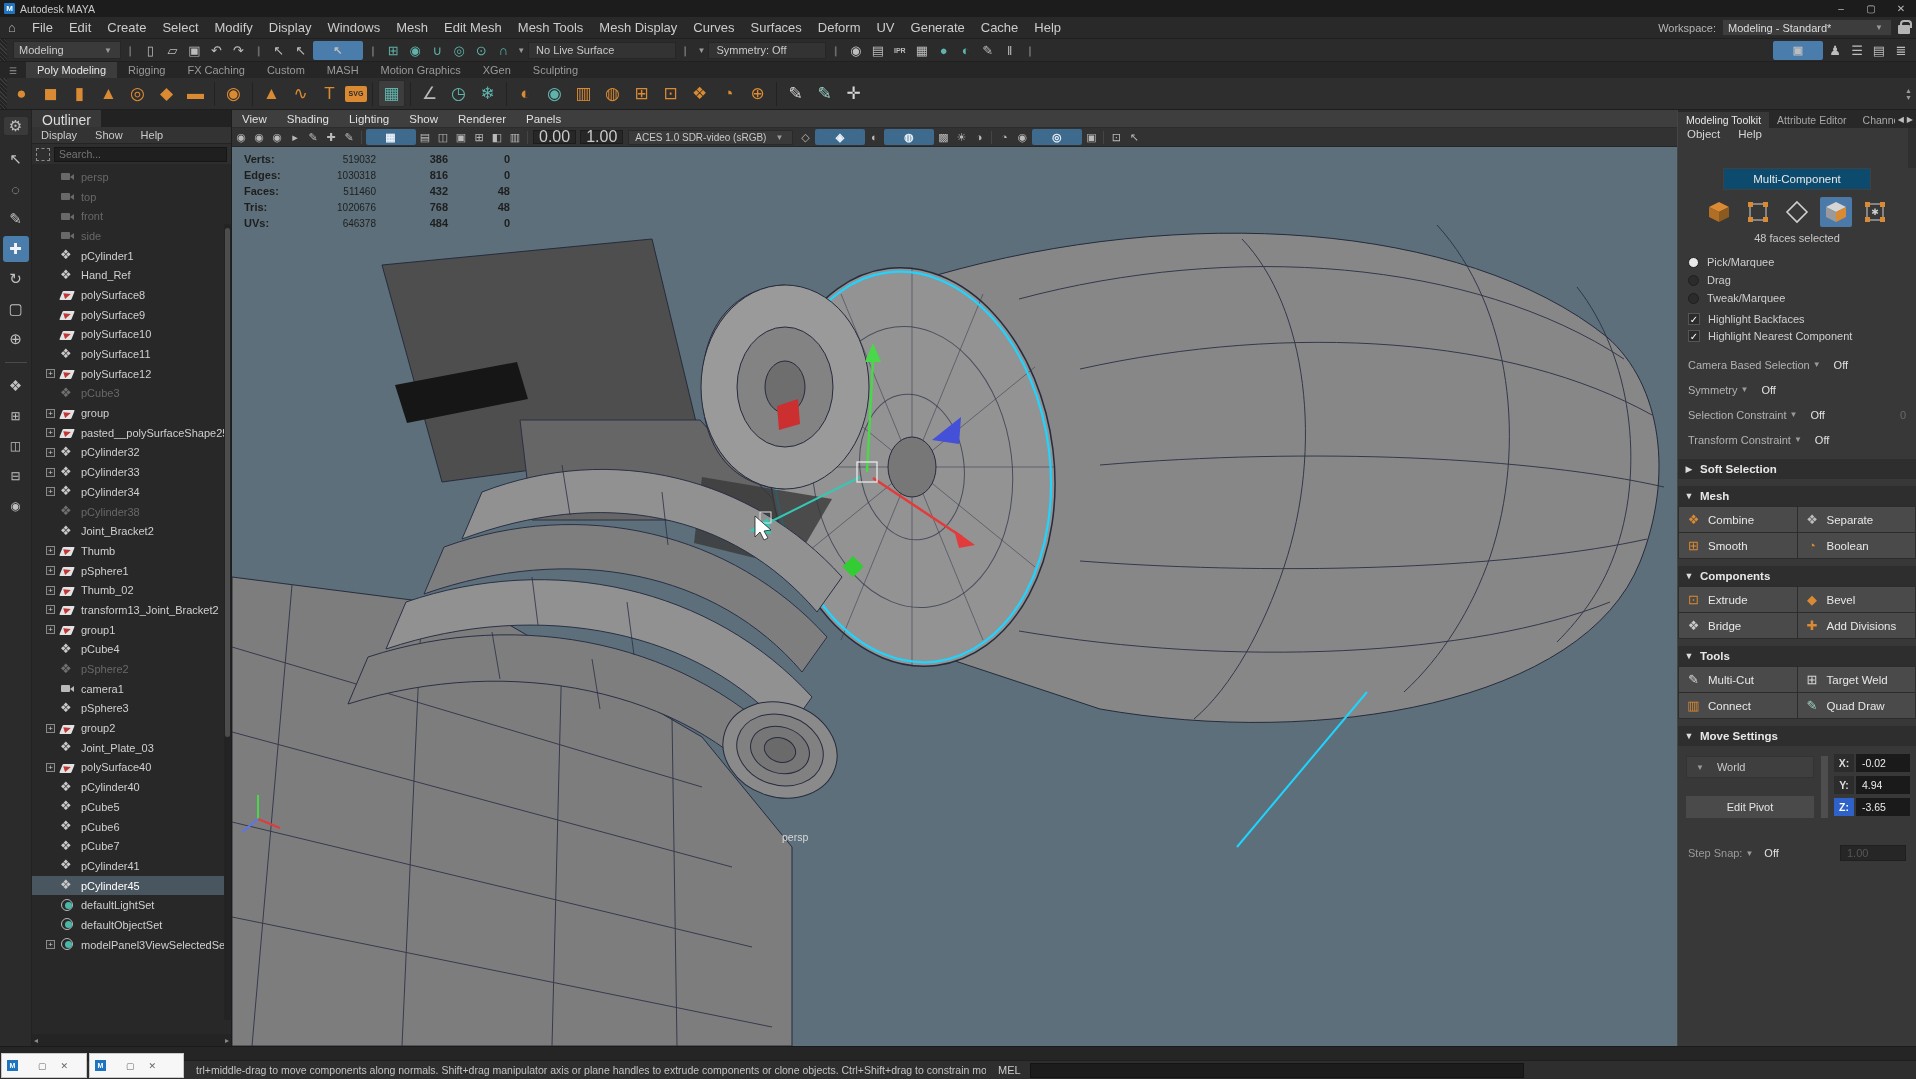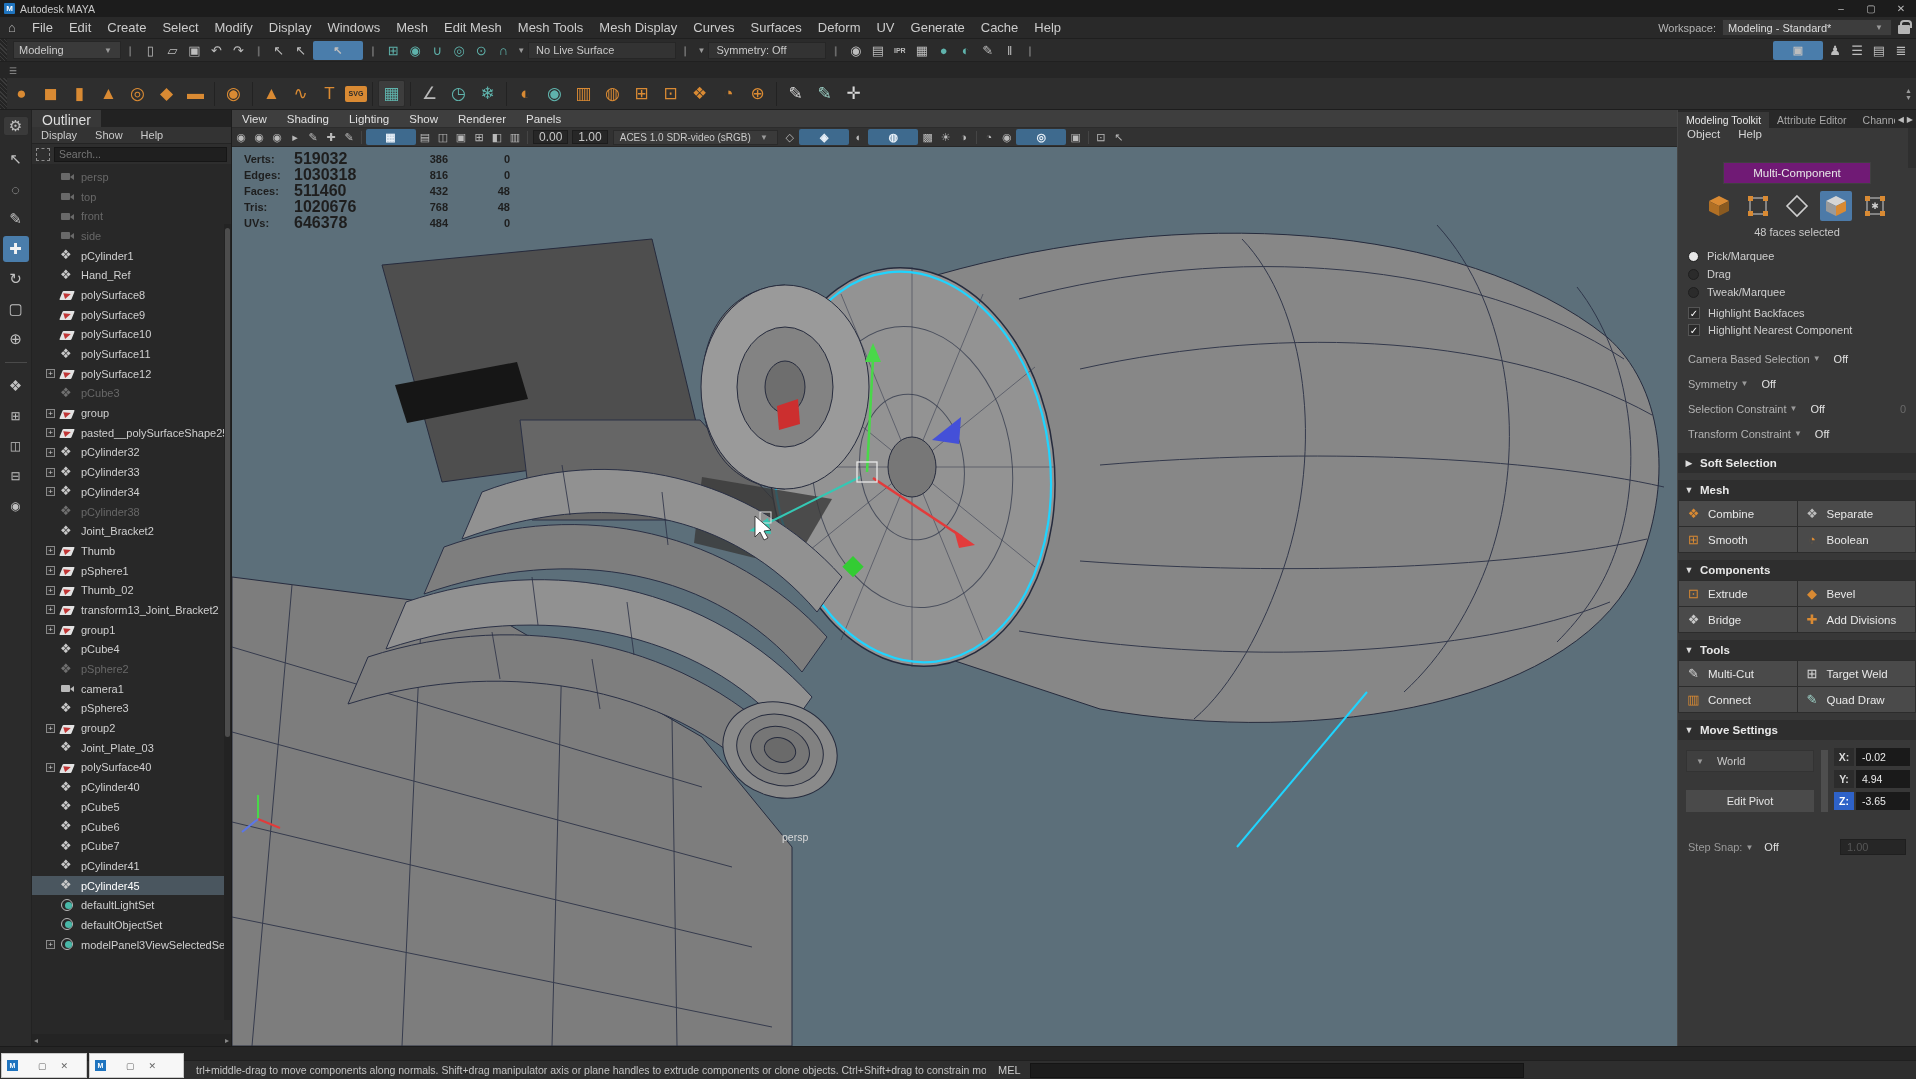--- a/index.html
+++ b/index.html
@@ -84,39 +84,39 @@
   .othumb{position:absolute;left:1px;right:1px;top:4px;height:64%;background:#4d4d4d;border-radius:3px}
   .ohscroll{height:12px;background:#242424;display:flex;justify-content:space-between;align-items:center;color:#8a8a8a;font-size:8px;padding:0 2px}
   
   .viewport{position:absolute;left:232px;top:0;right:239px;bottom:0;background:#5c6f7a;display:flex;flex-direction:column}
   .vpmenus{height:18px;background:#3e3e3e;display:flex;align-items:center;border-bottom:1px solid #2c2c2c;flex:none}
   .vpmi{padding:0 10px;color:#e0e0e0;font-size:11.5px}
   .vpicons{height:19px;background:#323232;display:flex;align-items:center;border-bottom:1px solid #262626;flex:none;overflow:hidden}
   .vpi{width:17px;height:16px;display:flex;align-items:center;justify-content:center;font-size:11px;color:#b9b9b9;border-radius:2px;margin:0 0.5px;flex:none}
   .vpi.hl{background:#3e6a8e;color:#e8f0f8}
   .vpsep{width:1px;height:13px;background:#454545;margin:0 3px;flex:none}
-  .vpfield{height:14px;background:#272727;border:1px solid #1d1d1d;color:#c9c9c9;font-size:12px;display:flex;align-items:center;padding:0 5px;margin:12px 2px;flex:none}
+  .vpfield{height:14px;background:#272727;border:1px solid #1d1d1d;color:#c9c9c9;font-size:16px;display:flex;align-items:center;padding:0 5px;margin:12px 2px;flex:none}
   .vpcs{height:15px;background:#3a3a3a;border:1px solid #2a2a2a;color:#c9c9c9;font-size:10px;display:flex;align-items:center;gap:6px;padding:0 6px;margin:0 3px;flex:none}
   .scene{position:relative;flex:1;overflow:hidden}
   .hud{position:absolute;left:12px;top:4px;z-index:3}
   .hrow{display:flex;height:16px;align-items:center}
   .hl{width:50px;font-weight:bold;color:#1e1e1e;font-size:11px}
-  .hv{width:82px;font-weight:bold;color:#1e1e1e;font-size:16px}
+  .hv{width:82px;text-align:right;font-weight:normal;color:#1e1e1e;font-size:10px}
   .hv2{width:72px;text-align:right;font-weight:bold;color:#1e1e1e;font-size:11px}
   .hv3{width:62px;text-align:right;font-weight:bold;color:#1e1e1e;font-size:11px}
   .persp{position:absolute;left:550px;top:684px;color:#d8d8d8;font-size:10.5px;z-index:3}
   
   .rightpanel{position:absolute;right:0;top:0;width:239px;bottom:0;background:#383838;border-left:1px solid #454545;display:flex;flex-direction:column;overflow:hidden}
   .rtabs{height:18px;background:#282828;display:flex;align-items:flex-end;flex:none;white-space:nowrap;overflow:hidden;position:relative}
   .rtab{padding:2px 8px;color:#a8a8a8;font-size:10.5px}
   .rtab.active{background:#383838;color:#e8e8e8}
   .rtabarrows{position:absolute;right:0;top:0;bottom:0;display:flex;align-items:center;background:#282828;color:#bbb;font-size:8px;gap:3px;padding:0 3px}
   .rmenus{height:18px;display:flex;flex:none}
   .rmi{padding:0 9px;color:#d5d5d5;font-size:11.5px}
-  .mcbtn{margin:16px 45px 2px;height:22px;background:#701a75;color:#e8e8e8;display:flex;align-items:center;justify-content:center;font-size:11.5px;flex:none;border:1px solid #404040}
+  .mcbtn{margin:22px 45px 2px;height:22px;background:#0c4a6e;color:#e8e8e8;display:flex;align-items:center;justify-content:center;font-size:11.5px;flex:none;border:1px solid #404040}
   .modes{display:flex;justify-content:center;gap:7px;padding:5px 0 2px;flex:none}
   .mode{width:32px;height:30px;display:flex;align-items:center;justify-content:center;border-radius:2px}
   .mode.active{background:#4c7aa8}
   .selstatus{text-align:center;color:#c9c9c9;padding:3px 0 6px;flex:none;font-size:11px}
   .radio{display:flex;align-items:flex-end;height:18px;padding-left:10px}
   .rdot{width:11px;height:11px;border-radius:50%;border:1px solid #1f1f1f;background:#2b2b2b;margin-right:8px;flex:none}
   .radio.on .rdot{background:#e8e8e8}
   .check{display:flex;align-items:center;height:17px;padding-left:10px}
   .cbox{width:12px;height:12px;background:#2b2b2b;border:1px solid #555;margin-right:8px;color:#fff;font-size:10px;line-height:11px;text-align:center;flex:none}
   .rlabel{color:#cfcfcf;font-size:11px}
@@ -259,20 +259,30 @@
         <span class="tbi hl" style="color:#bdbdbd">▣</span>
         <span class="tbi" style="color:#bdbdbd">♟</span>
         <span class="tbi" style="color:#bdbdbd">☰</span>
         <span class="tbi" style="color:#bdbdbd">▤</span>
         <span class="tbi" style="color:#bdbdbd">≣</span>
       </div>
   </div>
 
   <div class="shelftabs">
     <span class="shmenu">☰</span>
+    <div style="display:flex;align-items:flex-end">
+        <span class="st active">Poly Modeling</span>
+        <span class="st">Rigging</span>
+        <span class="st">FX Caching</span>
+        <span class="st">Custom</span>
+        <span class="st">MASH</span>
+        <span class="st">Motion Graphics</span>
+        <span class="st">XGen</span>
+        <span class="st">Sculpting</span>
+      </div>
   </div>
 
   <div class="shelficons">
     <span class="handle"></span>
     <div style="display:flex;align-items:center">
         <span class="shicn" style="color:#d98a33">●</span>
         <span class="shicn" style="color:#d98a33">◼</span>
         <span class="shicn" style="color:#d98a33">▮</span>
         <span class="shicn" style="color:#d98a33">▲</span>
         <span class="shicn" style="color:#d98a33">◎</span>

